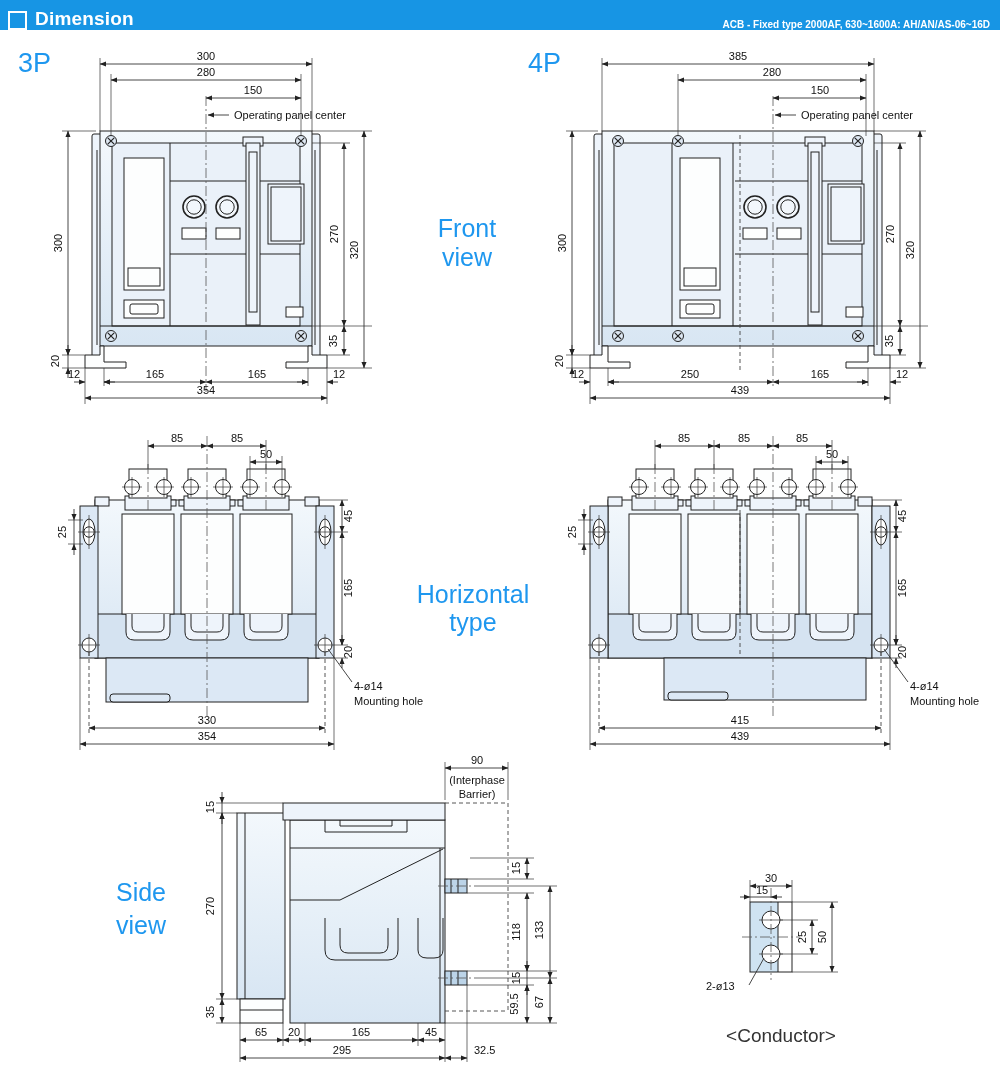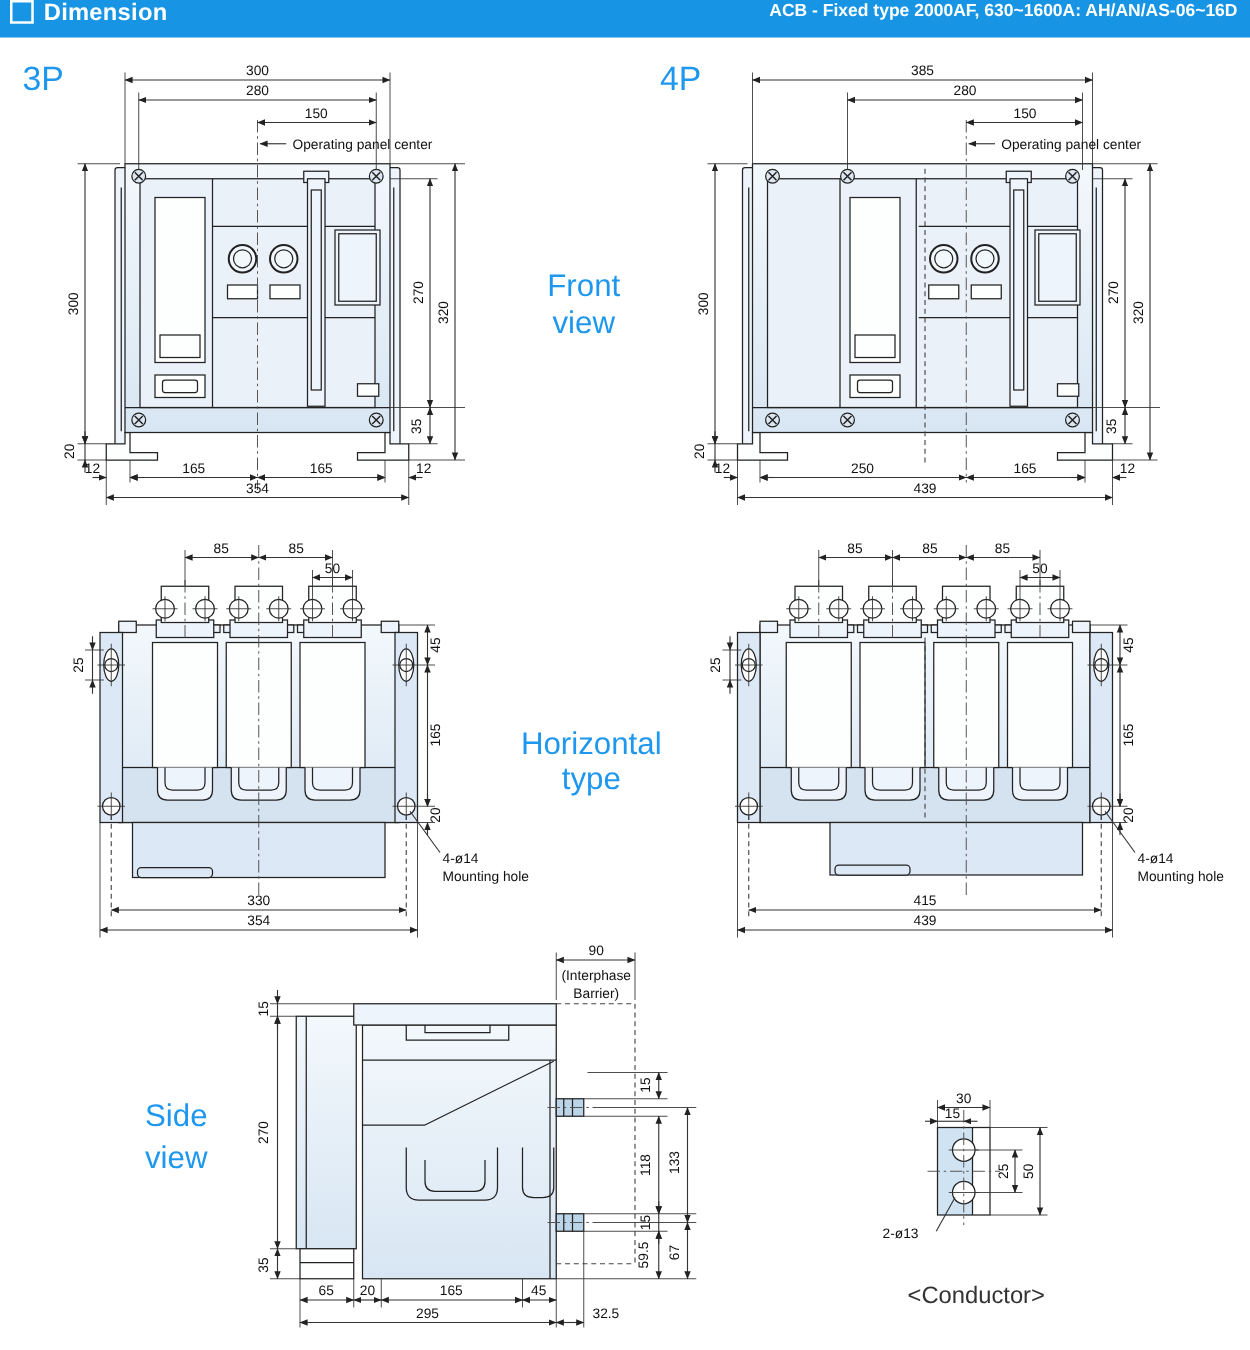--- a/index.html
+++ b/index.html
@@ -1,21 +1,21 @@
 <!DOCTYPE html>
 <html><head>
 <meta charset="utf-8">
 <style>
   html,body{margin:0;padding:0;background:#fff}
   body{width:1000px;height:1080px;position:relative;font-family:"Liberation Sans",sans-serif}
   .header{position:absolute;top:0;left:0;width:1000px;height:30px;background:#1795e4;z-index:2;
-          display:flex;align-items:flex-start;color:#fff}
+          display:flex;align-items:flex-end;color:#fff}
   .hicon{width:15px;height:15px;border:2px solid #fff;background:transparent;margin-left:8px;margin-right:8px}
   .htitle{font-size:19px;font-weight:bold;letter-spacing:.2px}
-  .hsub{margin-left:auto;margin-right:10px;font-size:14px;font-weight:bold}
+  .hsub{margin-left:auto;margin-right:10px;font-size:10px;font-weight:bold}
   svg{position:absolute;top:0;left:0}
   .ln{stroke:#222;stroke-width:1;fill:none}
   .fw{fill:#fdfefe;stroke:#222;stroke-width:1}
   .fb{fill:url(#gb);stroke:#222;stroke-width:1}
   .ff{fill:#eaf1f9;stroke:#222;stroke-width:1}
   .fl{fill:#dce8f5;stroke:#222;stroke-width:1}
   .fd{fill:#d5e3f1;stroke:#222;stroke-width:1}
   .ft{fill:#eef4fb;stroke:#222;stroke-width:1}
   .fh{fill:#bcd4e8;stroke:#222;stroke-width:1}
   .ext{stroke:#333;stroke-width:.7;fill:none}

